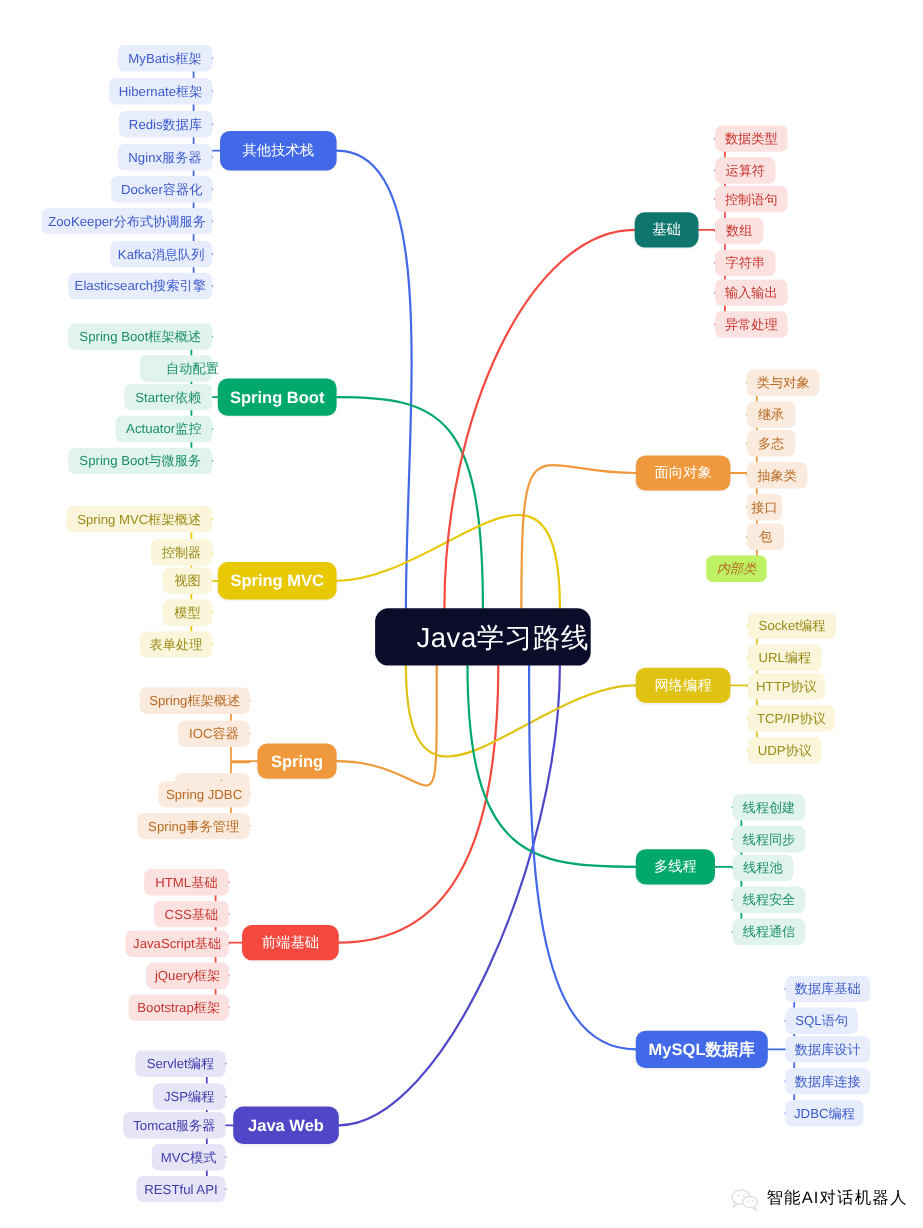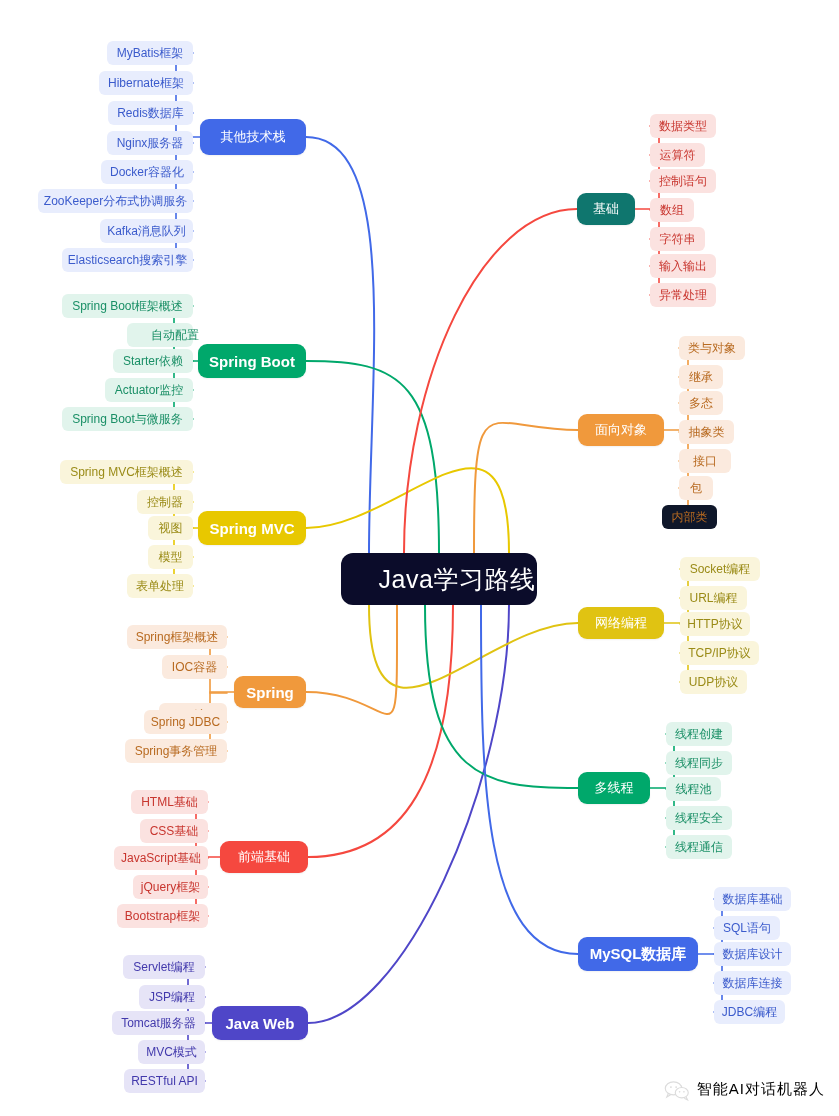--- a/index.html
+++ b/index.html
@@ -167,23 +167,23 @@
       <div class="node leaf-node" style="left: 650px; top: 169px; width: 66px; height: 24px; background: rgb(251, 226, 224); color: rgb(200, 53, 46);">控制语句</div>
       <div class="node leaf-node" style="left: 650px; top: 198px; width: 44px; height: 24px; background: rgb(251, 226, 224); color: rgb(200, 53, 46);">数组</div>
       <div class="node leaf-node" style="left: 650px; top: 227px; width: 55px; height: 24px; background: rgb(251, 226, 224); color: rgb(200, 53, 46);">字符串</div>
       <div class="node leaf-node" style="left: 650px; top: 254px; width: 66px; height: 24px; background: rgb(251, 226, 224); color: rgb(200, 53, 46);">输入输出</div>
       <div class="node leaf-node" style="left: 650px; top: 283px; width: 66px; height: 24px; background: rgb(251, 226, 224); color: rgb(200, 53, 46); text-align: center;">异常处理</div>
       <div class="node branch-node cjk" style="left: 578px; top: 414px; width: 86px; height: 32px; background: rgb(240, 153, 60);">面向对象</div>
       <div class="node leaf-node" style="left: 679px; top: 336px; width: 66px; height: 24px; background: rgb(251, 234, 222); color: rgb(184, 106, 32);">类与对象</div>
       <div class="node leaf-node" style="left: 679px; top: 365px; width: 44px; height: 24px; background: rgb(251, 234, 222); color: rgb(184, 106, 32);">继承</div>
       <div class="node leaf-node" style="left: 679px; top: 391px; width: 44px; height: 24px; background: rgb(251, 234, 222); color: rgb(184, 106, 32);">多态</div>
       <div class="node leaf-node" style="left: 679px; top: 420px; width: 55px; height: 24px; background: rgb(251, 234, 222); color: rgb(184, 106, 32);">抽象类</div>
-      <div class="node leaf-node" style="left: 679px; top: 449px; width: 52px; height: 24px; background: rgb(251, 234, 222); color: rgb(184, 106, 32);">接口</div>
+      <div class="node leaf-node" style="left: 679px; top: 449px; width: 32px; height: 24px; background: rgb(251, 234, 222); color: rgb(184, 106, 32);">接口</div>
       <div class="node leaf-node" style="left: 679px; top: 476px; width: 34px; height: 24px; background: rgb(251, 234, 222); color: rgb(184, 106, 32);">包</div>
-      <div class="node leaf-node" style="left: 662px; top: 505px; width: 55px; height: 24px; background: #0f172a; color: rgb(184, 106, 32);">内部类</div>
+      <div class="node leaf-node" style="left: 642px; top: 505px; width: 55px; height: 24px; background: #bef264; color: rgb(184, 106, 32); font-style: italic;">内部类</div>
       <div class="node branch-node cjk" style="left: 578px; top: 607px; width: 86px; height: 32px; background: rgb(224, 195, 18);">网络编程</div>
       <div class="node leaf-node" style="left: 680px; top: 557px; width: 80px; height: 24px; background: rgb(250, 245, 219); color: rgb(154, 139, 23);">Socket编程</div>
       <div class="node leaf-node" style="left: 680px; top: 586px; width: 67px; height: 24px; background: rgb(250, 245, 219); color: rgb(154, 139, 23);">URL编程</div>
       <div class="node leaf-node" style="left: 680px; top: 612px; width: 70px; height: 24px; background: rgb(250, 245, 219); color: rgb(154, 139, 23);">HTTP协议</div>
       <div class="node leaf-node" style="left: 680px; top: 641px; width: 79px; height: 24px; background: rgb(250, 245, 219); color: rgb(154, 139, 23);">TCP/IP协议</div>
       <div class="node leaf-node" style="left: 680px; top: 670px; width: 67px; height: 24px; background: rgb(250, 245, 219); color: rgb(154, 139, 23);">UDP协议</div>
       <div class="node branch-node cjk" style="left: 578px; top: 772px; width: 72px; height: 32px; background: rgb(0, 168, 107);">多线程</div>
       <div class="node leaf-node" style="left: 666px; top: 722px; width: 66px; height: 24px; background: rgb(225, 244, 236); color: rgb(26, 143, 102);">线程创建</div>
       <div class="node leaf-node" style="left: 666px; top: 751px; width: 66px; height: 24px; background: rgb(225, 244, 236); color: rgb(26, 143, 102);">线程同步</div>
       <div class="node leaf-node" style="left: 666px; top: 777px; width: 55px; height: 24px; background: rgb(225, 244, 236); color: rgb(26, 143, 102);">线程池</div>

